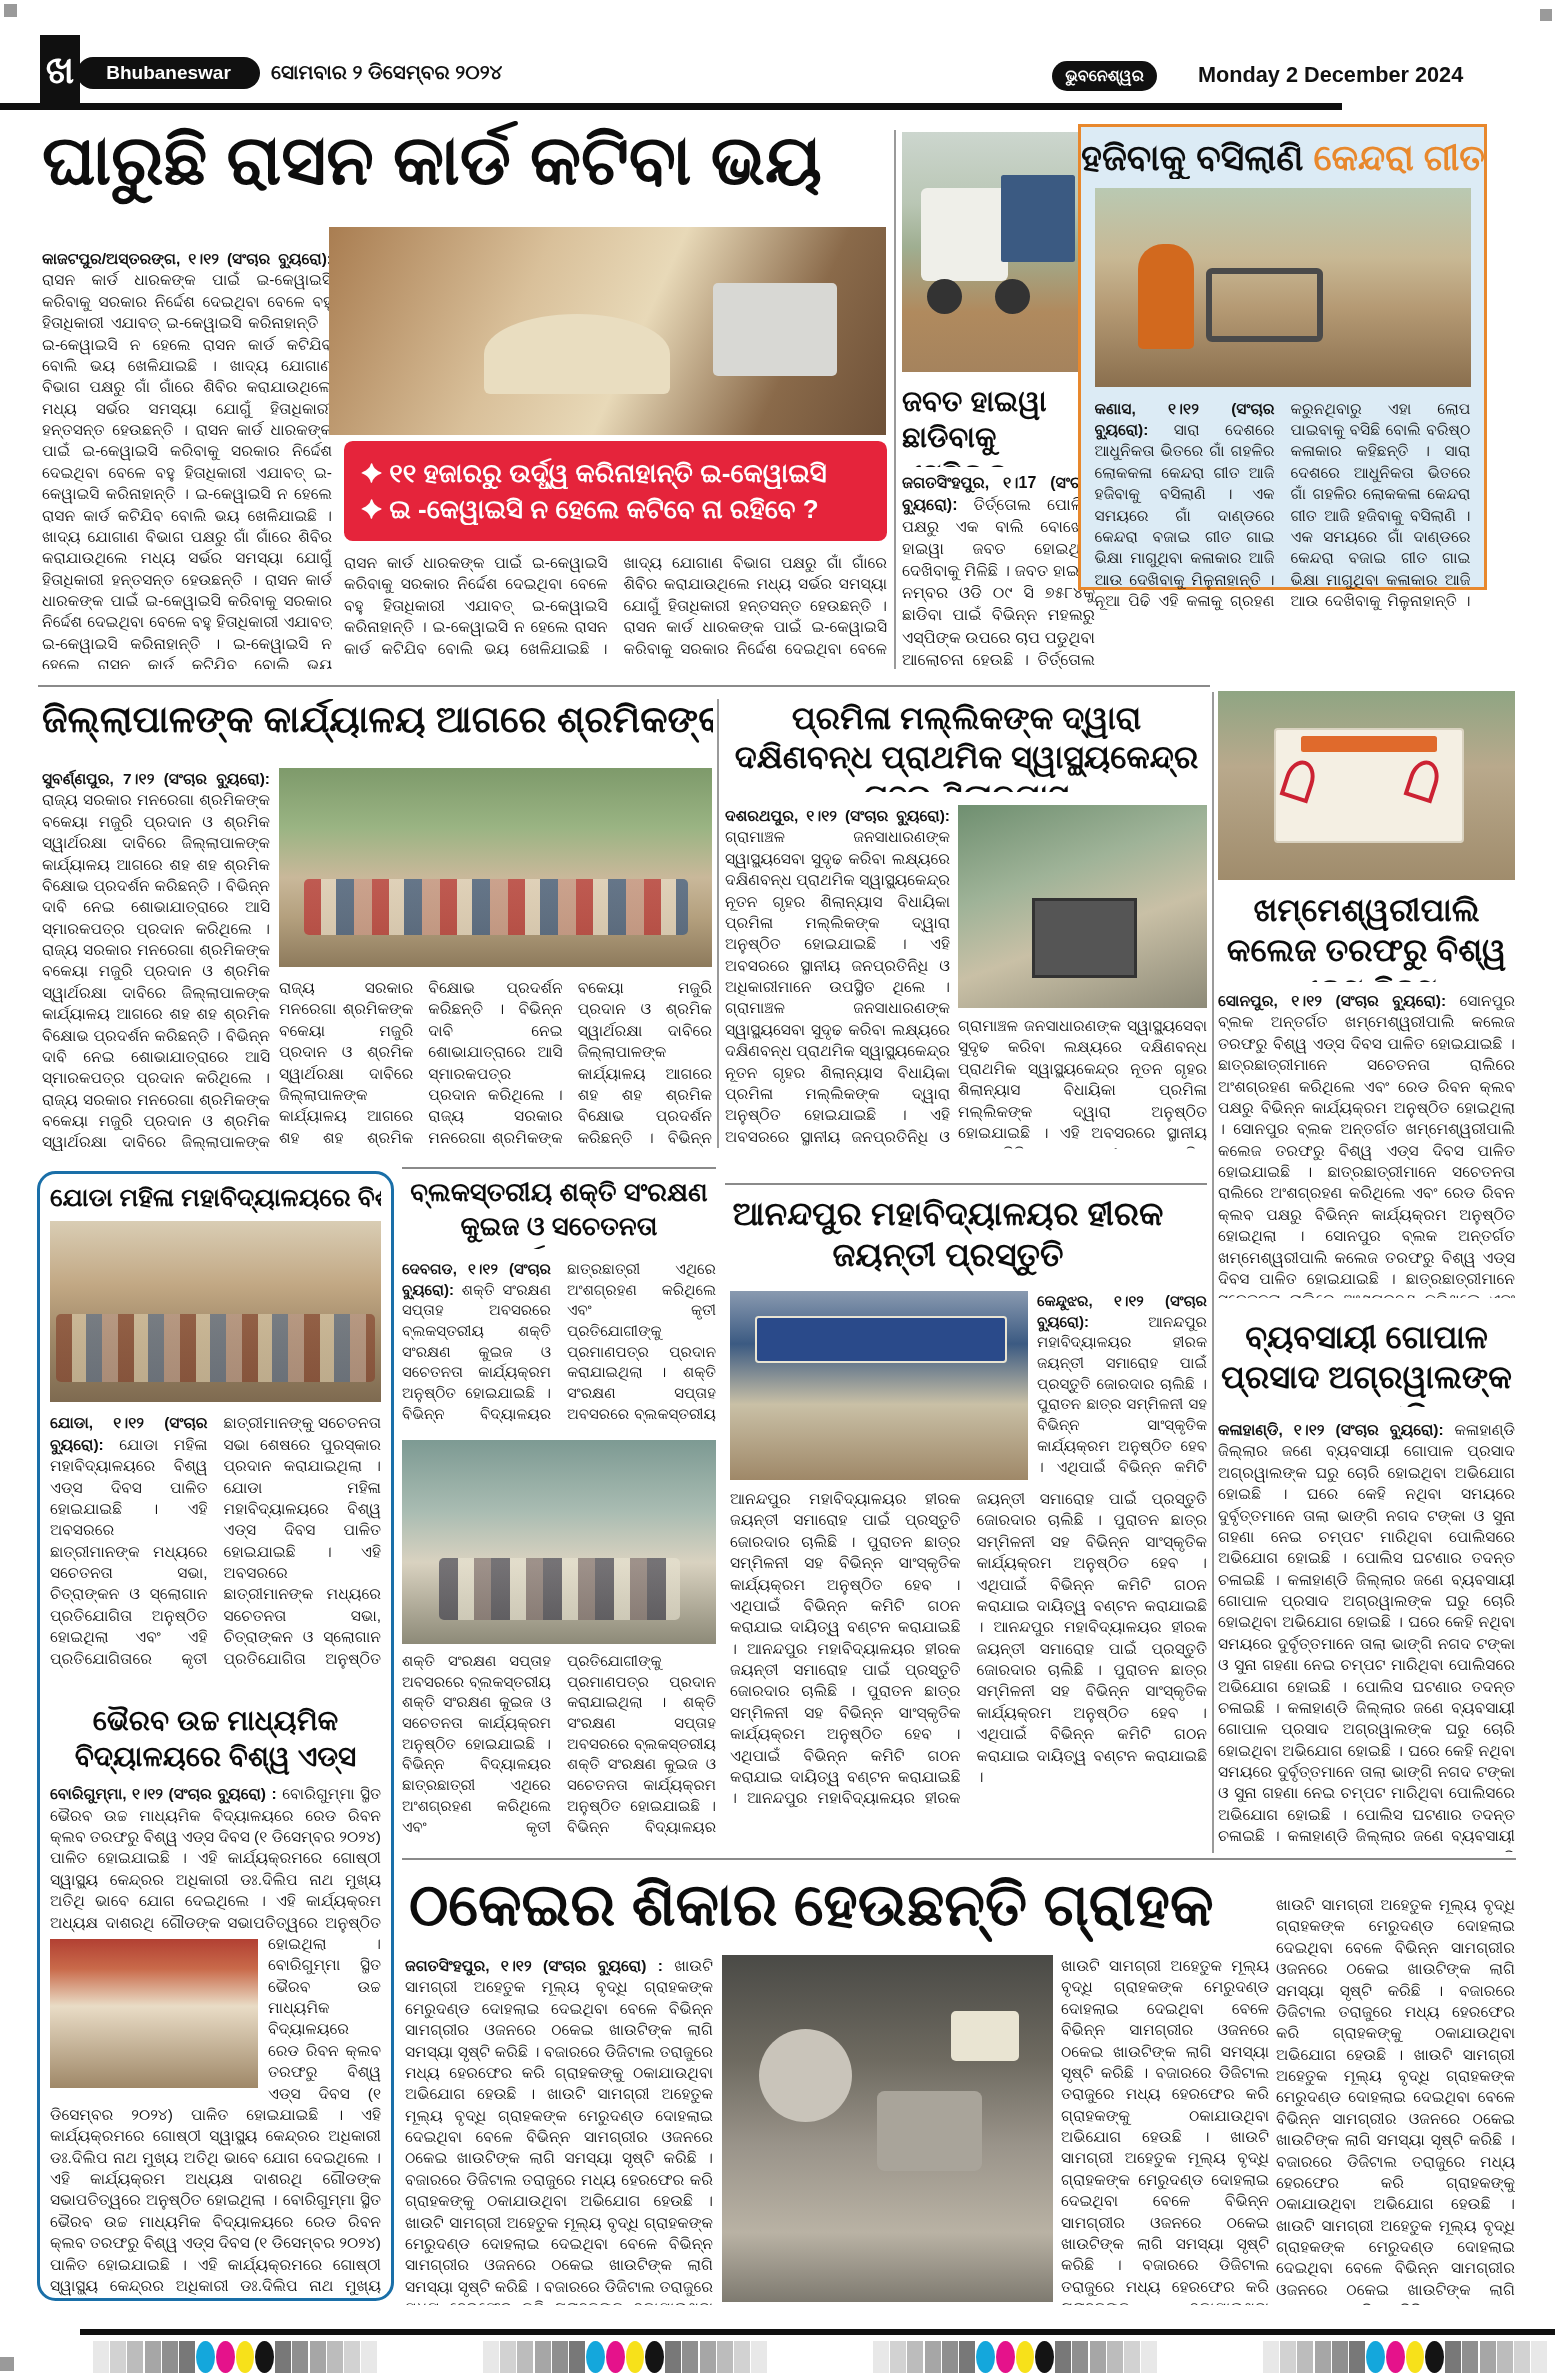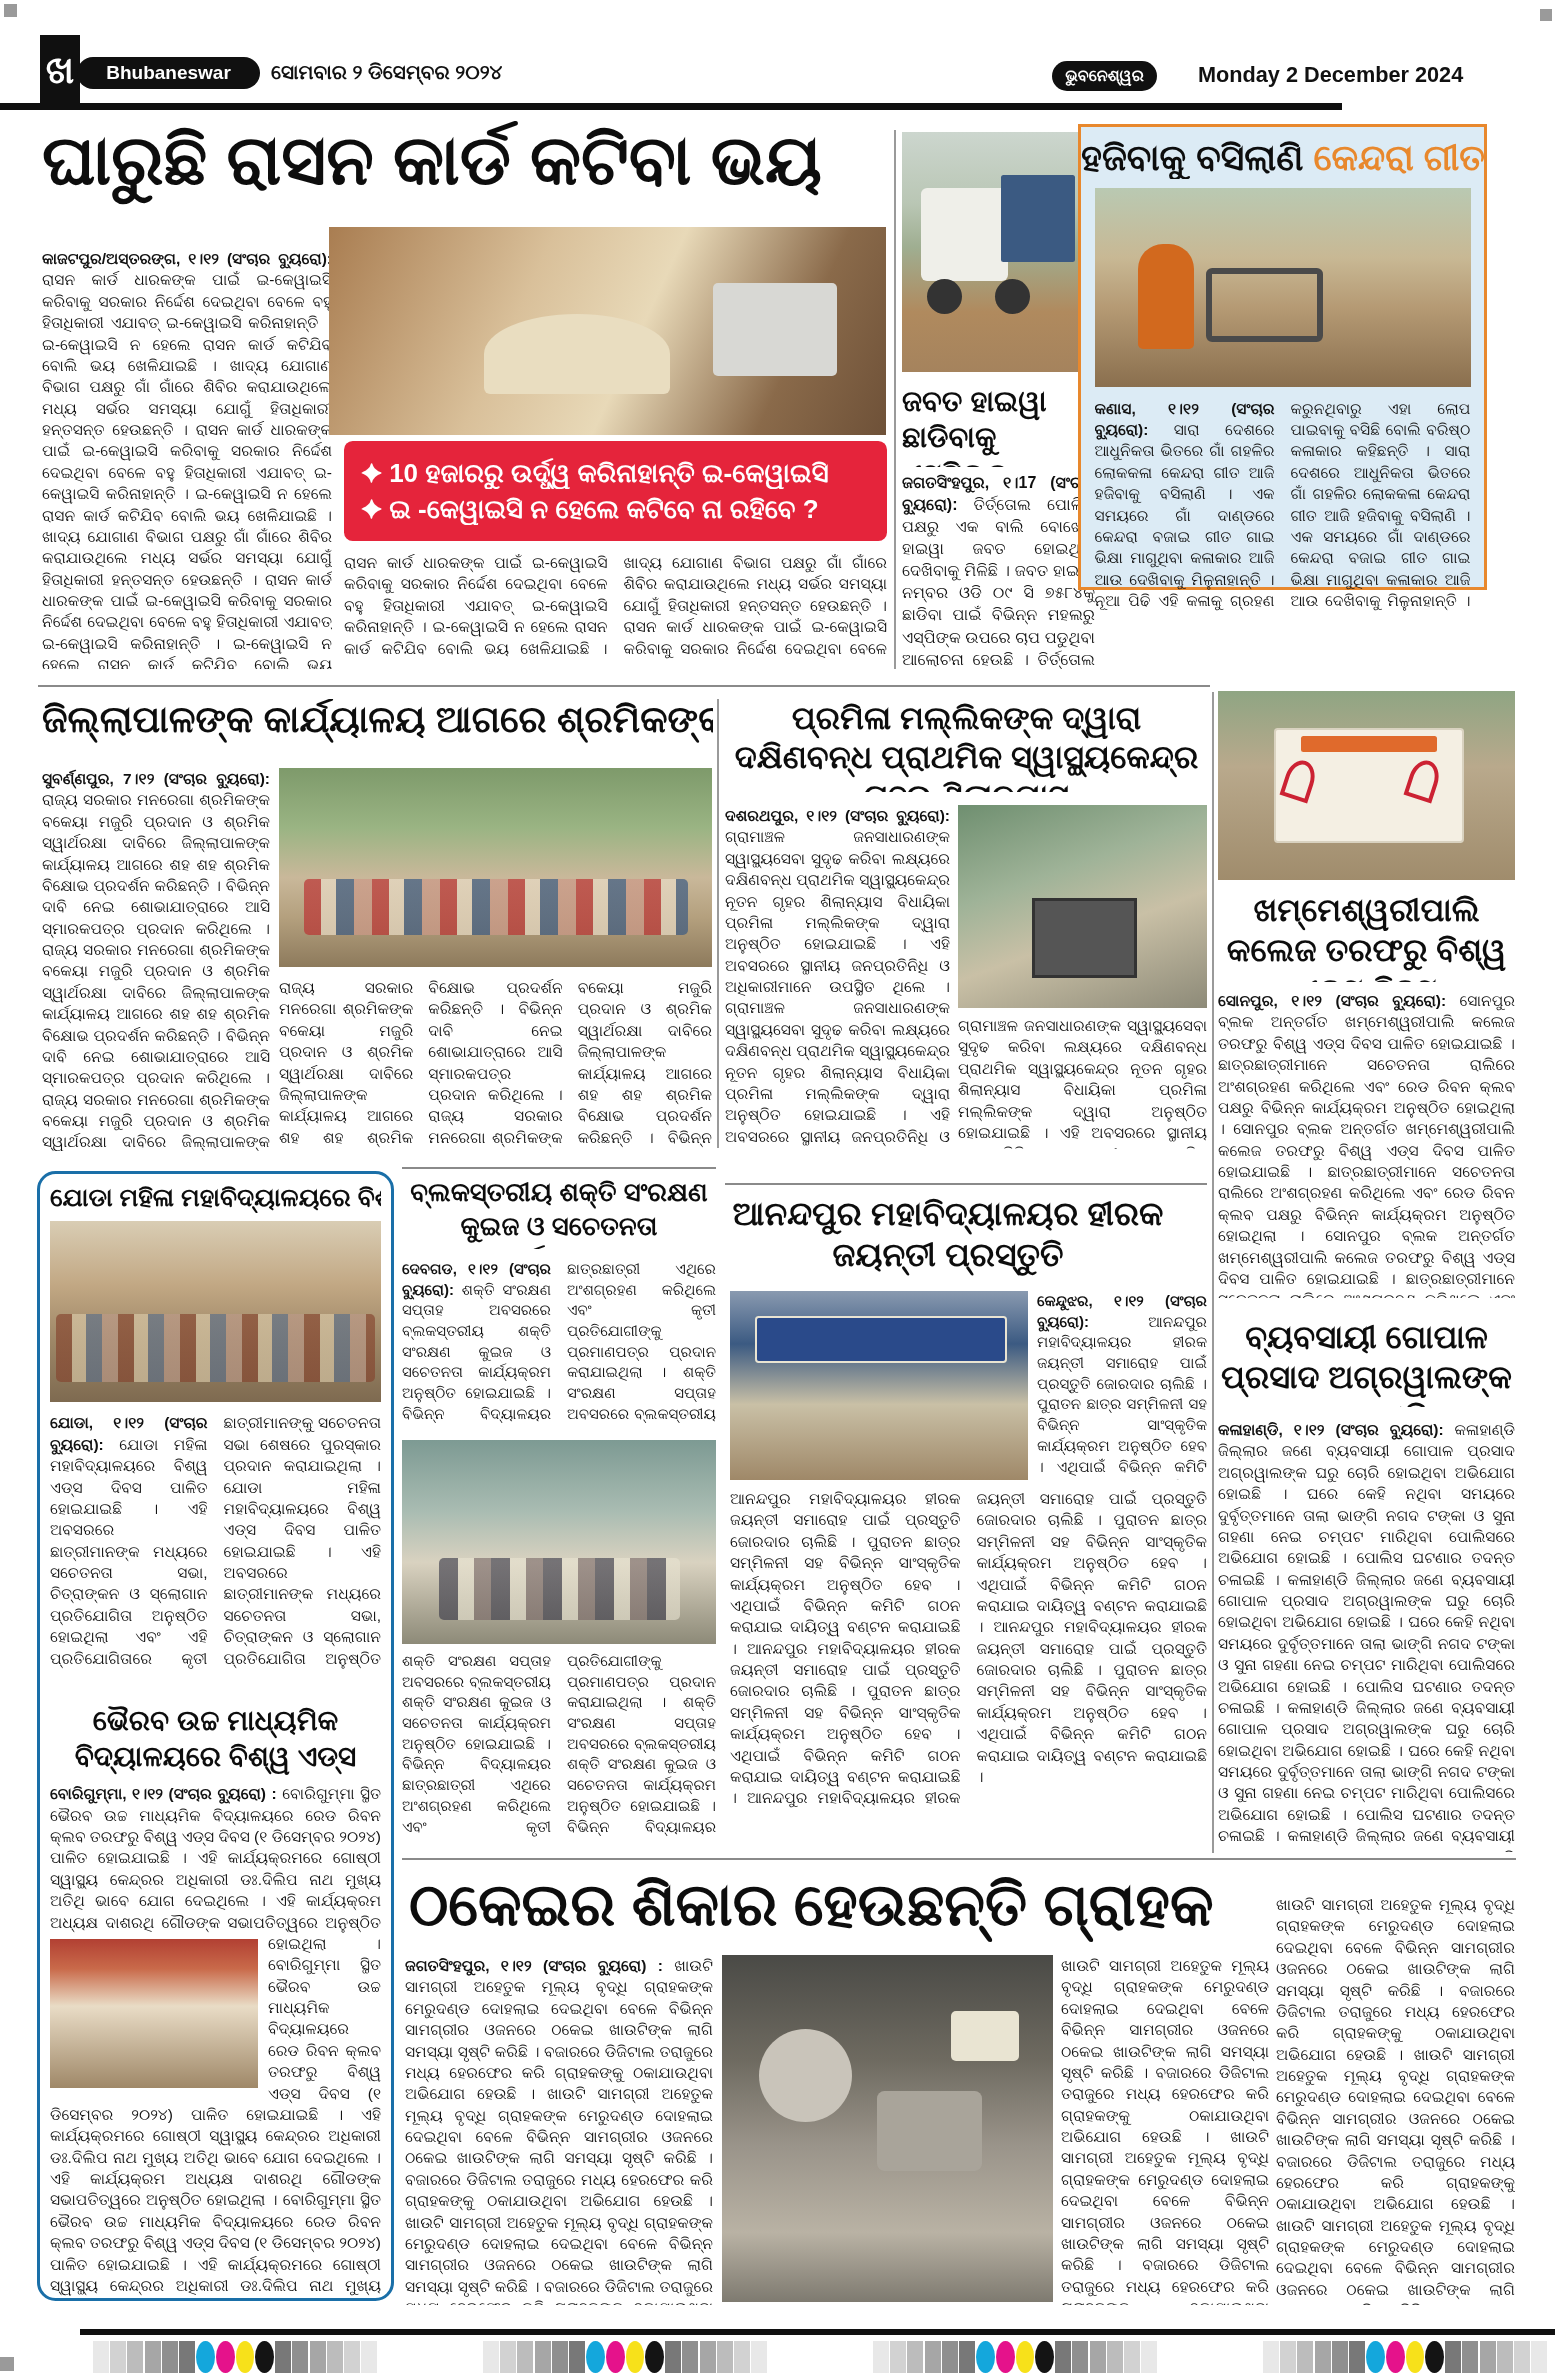--- a/index.html
+++ b/index.html
@@ -57,21 +57,21 @@
 
   <div class="abs photo" style="left:329px;top:227px;width:557px;height:208px;
        background:linear-gradient(115deg,#a97d51 0%,#d9c09a 35%,#e8d9b8 55%,#8a6a4a 80%,#6e5138 100%);">
     <div class="abs" style="left:384px;top:56px;width:124px;height:93px;background:#d8d8d4;border-radius:5px;"></div>
     <div class="abs" style="left:155px;top:87px;width:186px;height:80px;background:#e9ddc0;border-radius:50% 50% 6.2px 6.2px;"></div>
   </div>
 
   <div class="abs" style="left:344px;top:441px;width:543px;height:100px;background:#e5243b;border-radius:8.7px;
        display:flex;flex-direction:column;justify-content:center;gap:5px;padding-left:17.3px;box-sizing:border-box;">
     <div style="color:#fff;font-size:26px;font-weight:bold;white-space:nowrap;overflow:hidden;">
-      <span>✦ </span><span>10 ହଜାରରୁ ଉର୍ଦ୍ଧ୍ୱ କରିନାହାନ୍ତି ଇ-କେୱାଇସି</span></div>
+      <span>✦ </span><span>୧୧ ହଜାରରୁ ଉର୍ଦ୍ଧ୍ୱ କରିନାହାନ୍ତି ଇ-କେୱାଇସି</span></div>
     <div style="color:#fff;font-size:26px;font-weight:bold;white-space:nowrap;overflow:hidden;">
       <span>✦ </span><span>ଇ -କେୱାଇସି ନ ହେଲେ କଟିବେ ନା ରହିବେ ?</span></div>
   </div>
 
   <div class="abs body-text twocol" style="left:344px;top:552px;width:543px;height:116px;">ରାସନ କାର୍ଡ ଧାରକଙ୍କ ପାଇଁ ଇ-କେୱାଇସି କରିବାକୁ ସରକାର ନିର୍ଦ୍ଦେଶ ଦେଇଥିବା ବେଳେ ବହୁ ହିତାଧିକାରୀ ଏଯାବତ୍ ଇ-କେୱାଇସି କରିନାହାନ୍ତି । ଇ-କେୱାଇସି ନ ହେଲେ ରାସନ କାର୍ଡ କଟିଯିବ ବୋଲି ଭୟ ଖେଳିଯାଇଛି । ଖାଦ୍ୟ ଯୋଗାଣ ବିଭାଗ ପକ୍ଷରୁ ଗାଁ ଗାଁରେ ଶିବିର କରାଯାଉଥିଲେ ମଧ୍ୟ ସର୍ଭର ସମସ୍ୟା ଯୋଗୁଁ ହିତାଧିକାରୀ ହନ୍ତସନ୍ତ ହେଉଛନ୍ତି । ରାସନ କାର୍ଡ ଧାରକଙ୍କ ପାଇଁ ଇ-କେୱାଇସି କରିବାକୁ ସରକାର ନିର୍ଦ୍ଦେଶ ଦେଇଥିବା ବେଳେ ବହୁ ହିତାଧିକାରୀ ଏଯାବତ୍ ଇ-କେୱାଇସି କରିନାହାନ୍ତି । ଇ-କେୱାଇସି ନ ହେଲେ ରାସନ କାର୍ଡ କଟିଯିବ ବୋଲି ଭୟ ଖେଳିଯାଇଛି । ଖାଦ୍ୟ ଯୋଗାଣ ବିଭାଗ ପକ୍ଷରୁ ଗାଁ ଗାଁରେ ଶିବିର କରାଯାଉଥିଲେ ମଧ୍ୟ ସର୍ଭର ସମସ୍ୟା ଯୋଗୁଁ ହିତାଧିକାରୀ ହନ୍ତସନ୍ତ ହେଉଛନ୍ତି ।</div>
 
   <div class="abs rule-v" style="left:894px;top:130px;height:539px;"></div>
 
   <div class="abs photo" style="left:902px;top:132px;width:193px;height:240px;
        background:linear-gradient(180deg,#ccd6ce 0%,#b9c6b4 30%,#9fae91 48%,#b08a5e 75%,#a5835d 100%);">

